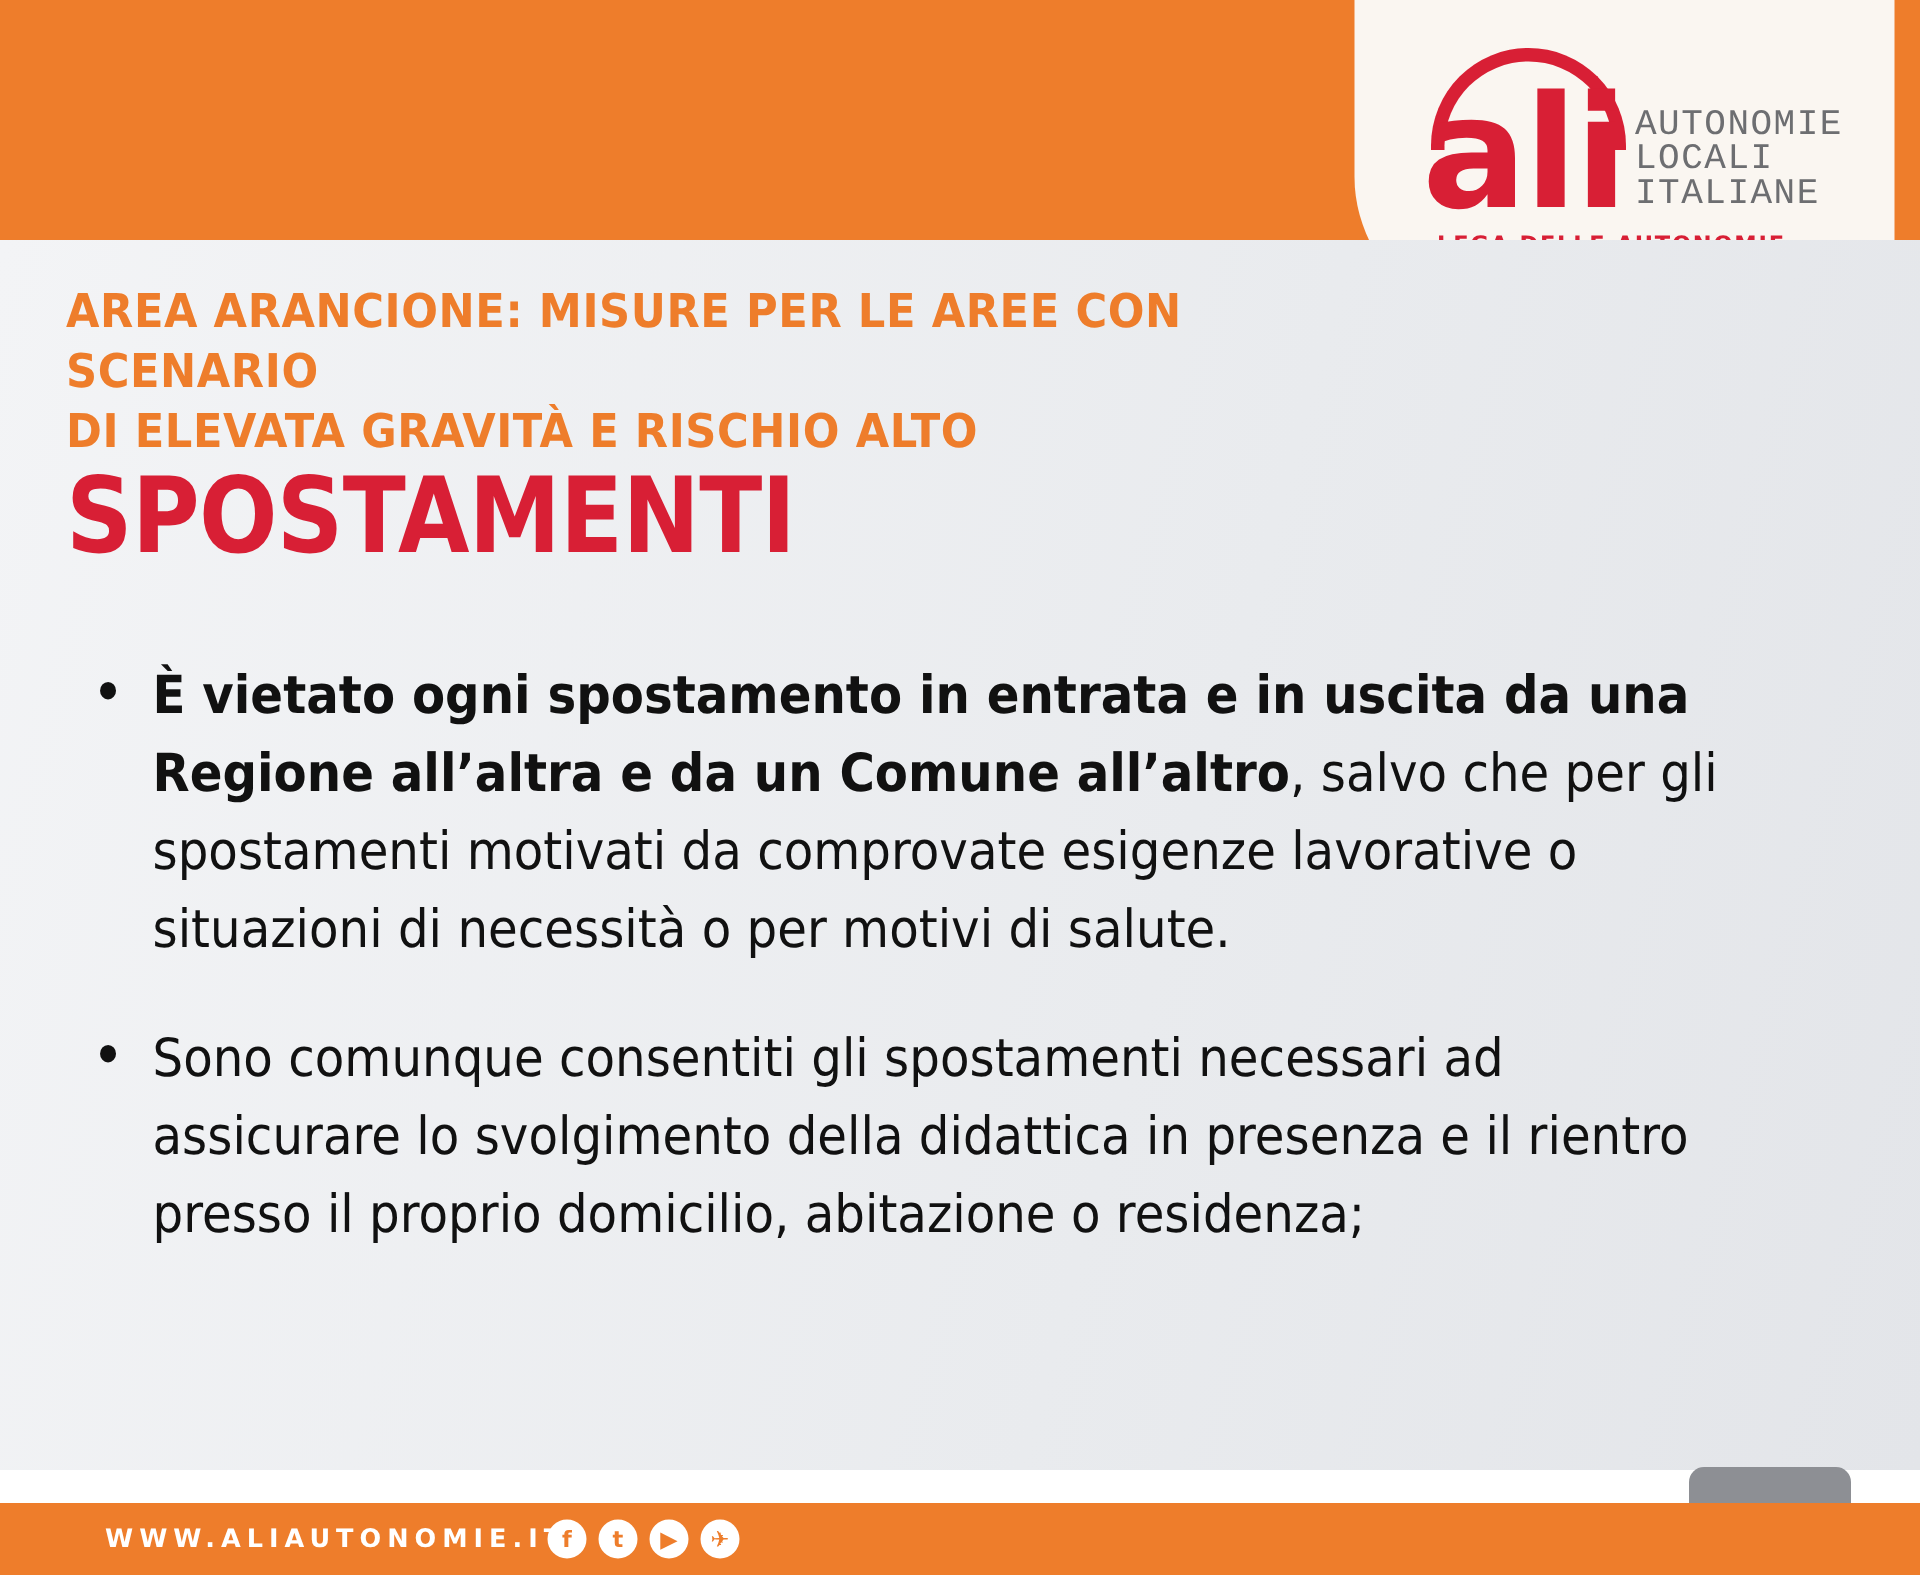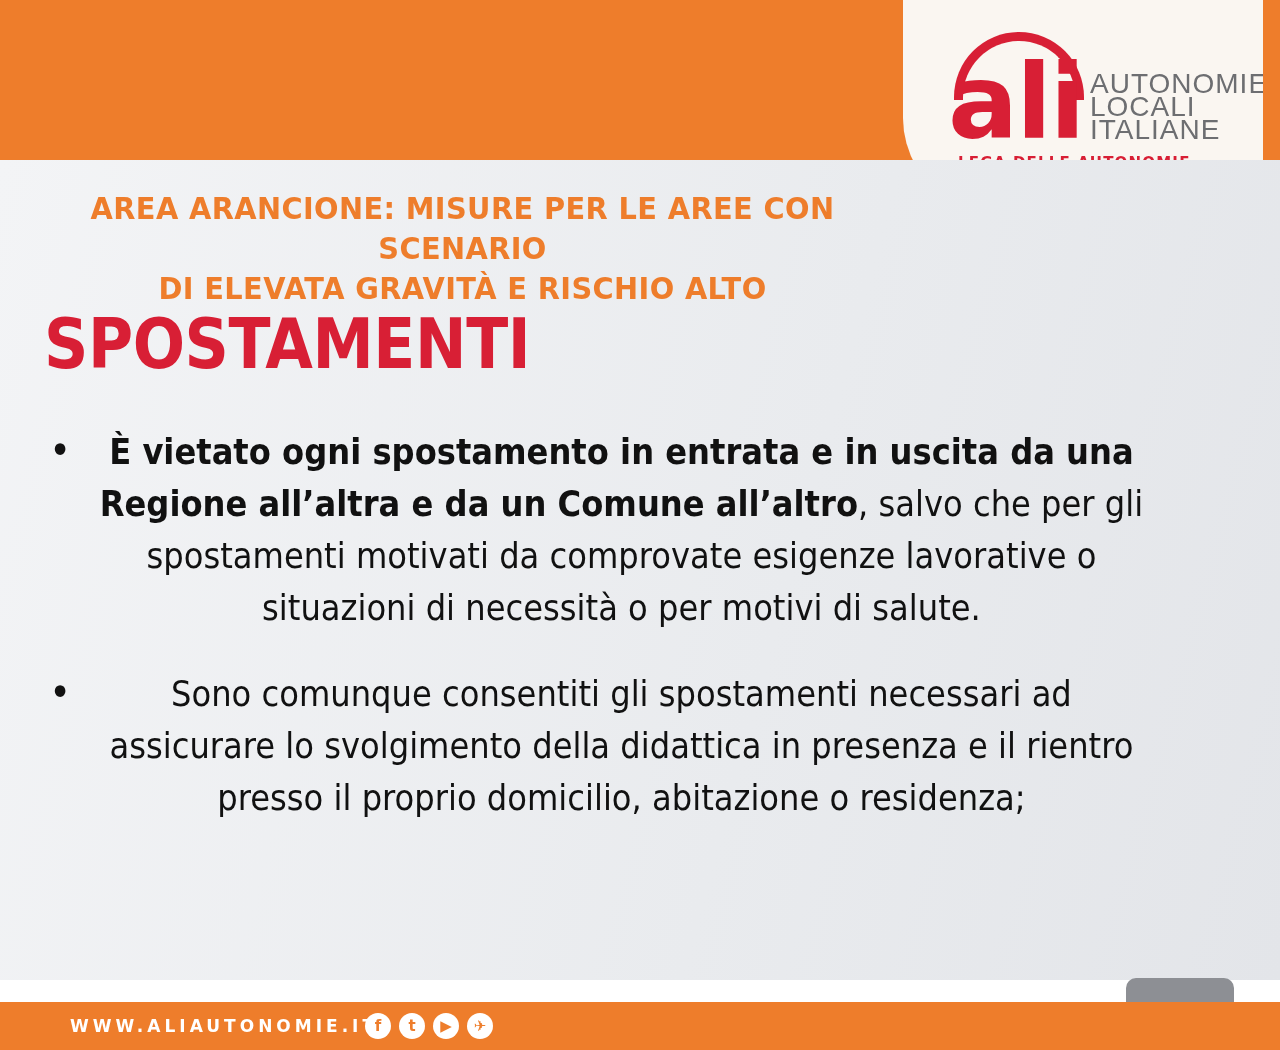--- a/index.html
+++ b/index.html
@@ -61,22 +61,22 @@
     font-size: 104px;
     line-height: 104px;
     color: #d81f35;
     letter-spacing: -2px;
   }
   .logo-words {
     position: absolute;
     left: 142px;
     top: 46px;
     color: #6d6e71;
-    font-family: Liberation Sans, sans-serif;
-    font-size: 28px;
+    font-family: Liberation Mono, monospace;
+    font-size: 24px;
     line-height: 23px;
     letter-spacing: 1px;
     font-weight: normal;
   }
   .logo-sub {
     position: absolute;
     left: 10px;
     top: 128px;
     color: #d81f35;
     font-family: "DejaVu Sans", sans-serif;
@@ -86,21 +86,20 @@
   }
 
   
   .content {
     position: absolute;
     top: 160px;
     left: 0;
     width: 1280px;
     height: 820px;
     background: linear-gradient(105deg, #f3f4f6 0%, #e9ebee 60%, #e3e5e9 100%);
-    text-align: center;
   }
   .kicker {
     position: absolute;
     top: 28px;
     left: 44px;
     width: 900px;
     color: #ee7d2b;
     font-family: "DejaVu Sans", sans-serif;
     font-weight: bold;
     font-size: 31px;
@@ -122,21 +121,21 @@
     letter-spacing: -0.5px;
     text-transform: uppercase;
     transform: scaleX(0.88);
     transform-origin: left top;
   }
   ul.bullets {
     position: absolute;
     top: 262px;
     left: 36px;
     width: 1210px;
-    margin: 4px;
+    margin: 16px;
     padding: 0;
     list-style: none;
   }
   ul.bullets li {
     position: relative;
     padding-left: 54px;
     margin-bottom: 34px;
     color: #111111;
     font-family: "DejaVu Sans", sans-serif;
     font-size: 35px;

